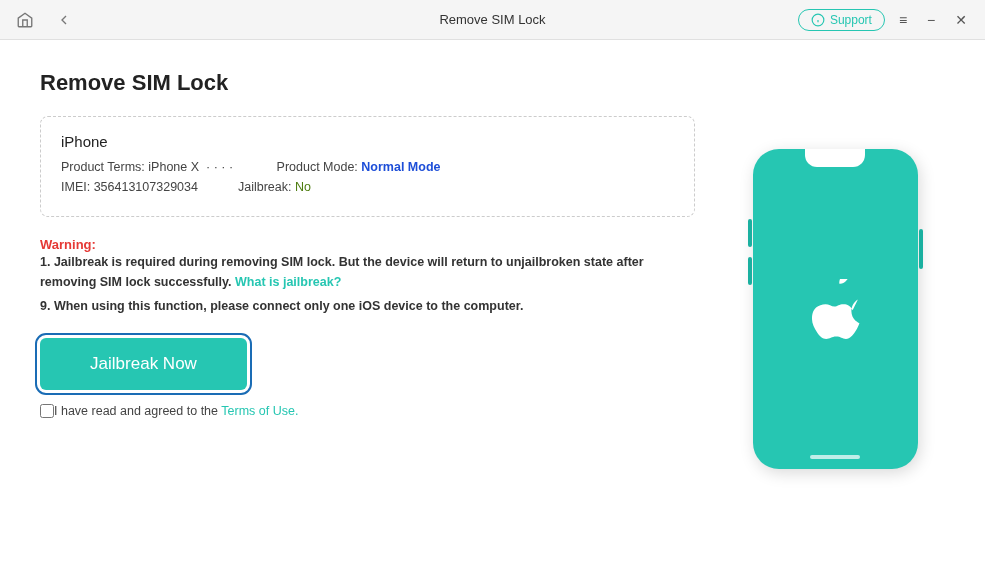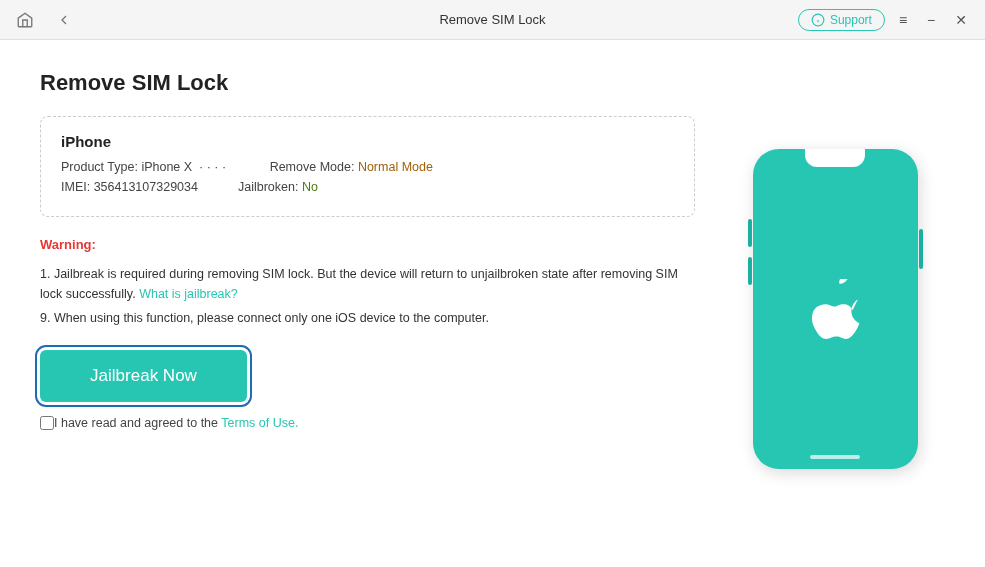--- a/index.html
+++ b/index.html
@@ -99,54 +99,55 @@
 
     
     .device-card {
       border: 1.5px dashed #ccc;
       border-radius: 8px;
       padding: 16px 20px;
       margin-bottom: 20px;
     }
     .device-name {
       font-size: 15px;
-      font-weight: 700;
+      font-weight: 400;
       color: #222;
       margin-bottom: 10px;
     }
     .device-info-row {
       display: flex;
       gap: 40px;
       margin-bottom: 6px;
     }
     .device-info-item {
       font-size: 12.5px;
       color: #444;
     }
     .highlight-green {
-      color: #a16207;
-      font-weight: 400;
+      color: #1d4ed8;
+      font-weight: 700;
     }
     .highlight-red {
       color: #4d7c0f;
       font-weight: 500;
     }
 
     
     .warning-label {
       color: #e53935;
       font-size: 13px;
       font-weight: 600;
-      margin-bottom: 12px;
+      margin-bottom: 0;
     }
     .warning-text {
       font-size: 12.5px;
       color: #333;
       line-height: 1.6;
       margin-bottom: 4px;
+      font-weight: bold;
     }
     .link-text {
       color: #26c6b2;
       text-decoration: none;
       cursor: pointer;
     }
 
     
     .jailbreak-btn-wrapper {
       margin-top: 22px;
@@ -287,35 +288,35 @@
 
 <div class="main-content">
   <div class="left-panel">
 
     <h1 class="page-title">Remove SIM Lock</h1>
 
     <div class="device-card">
       <div class="device-name">iPhone</div>
       <div class="device-info-row">
         <div class="device-info-item">
-          <span>Product Type:</span>
+          <span>Product Terms:</span>
           <span> iPhone X&nbsp;&nbsp;· · · ·&nbsp;</span>
         </div>
         <div class="device-info-item">
-          <span>Remove Mode:</span>
+          <span>Product Mode:</span>
           <span class="highlight-green">Normal Mode</span>
         </div>
       </div>
       <div class="device-info-row">
         <div class="device-info-item">
           <span>IMEI:</span>
           <span>356413107329034</span>
         </div>
         <div class="device-info-item">
-          <span>Jailbroken:</span>
+          <span>Jailbreak:</span>
           <span class="highlight-red">No</span>
         </div>
       </div>
     </div>
 
     <div class="warning-section">
       <div class="warning-label">Warning:</div>
       <p class="warning-text">
         <span>1. Jailbreak is required during removing SIM lock. But the device will return to unjailbroken state after removing SIM lock successfully.</span>
         <a class="link-text" href="#">

